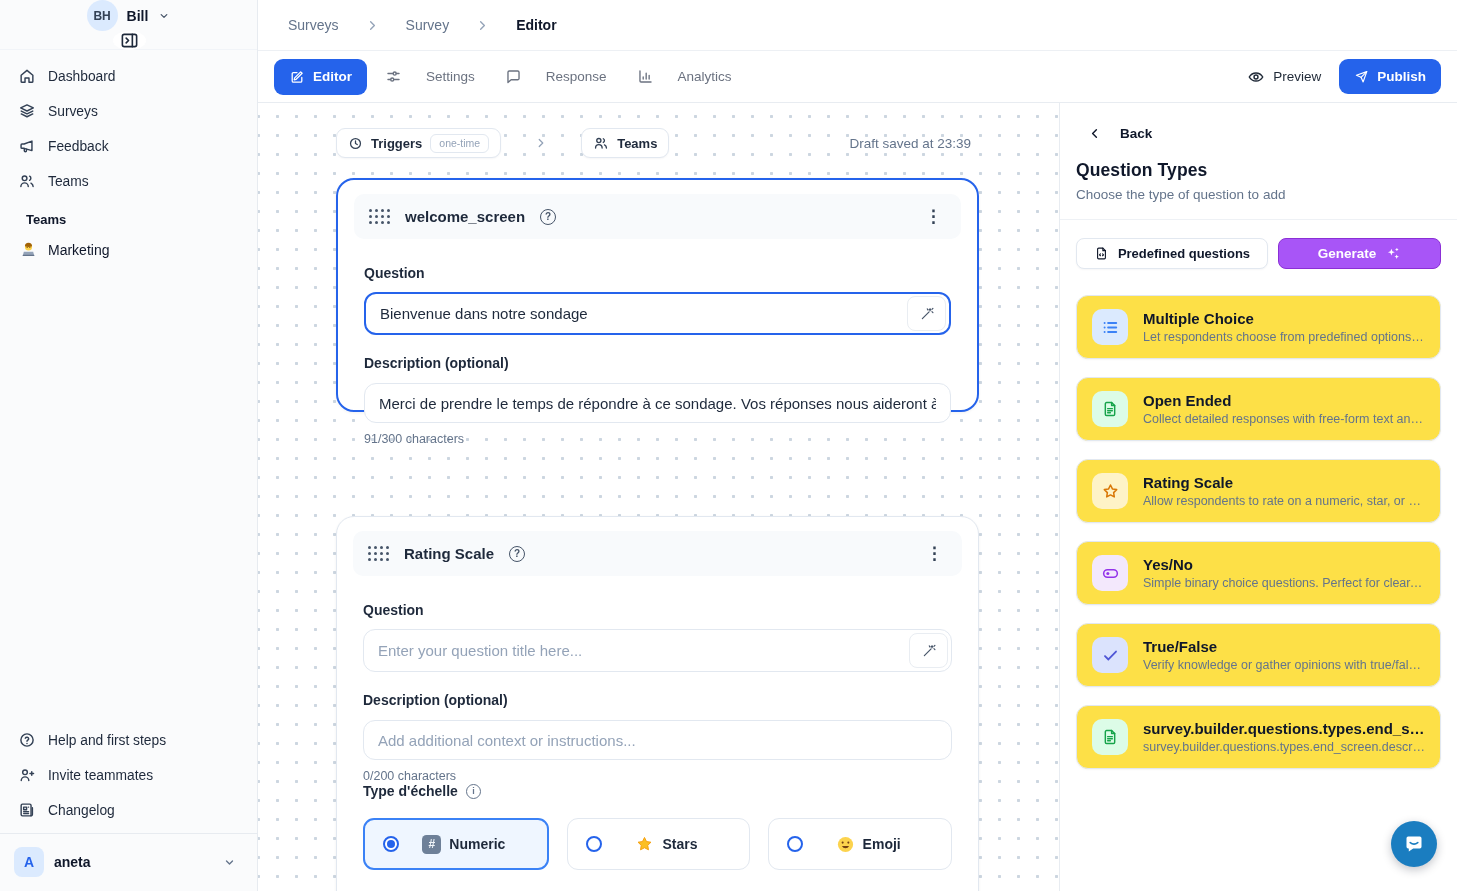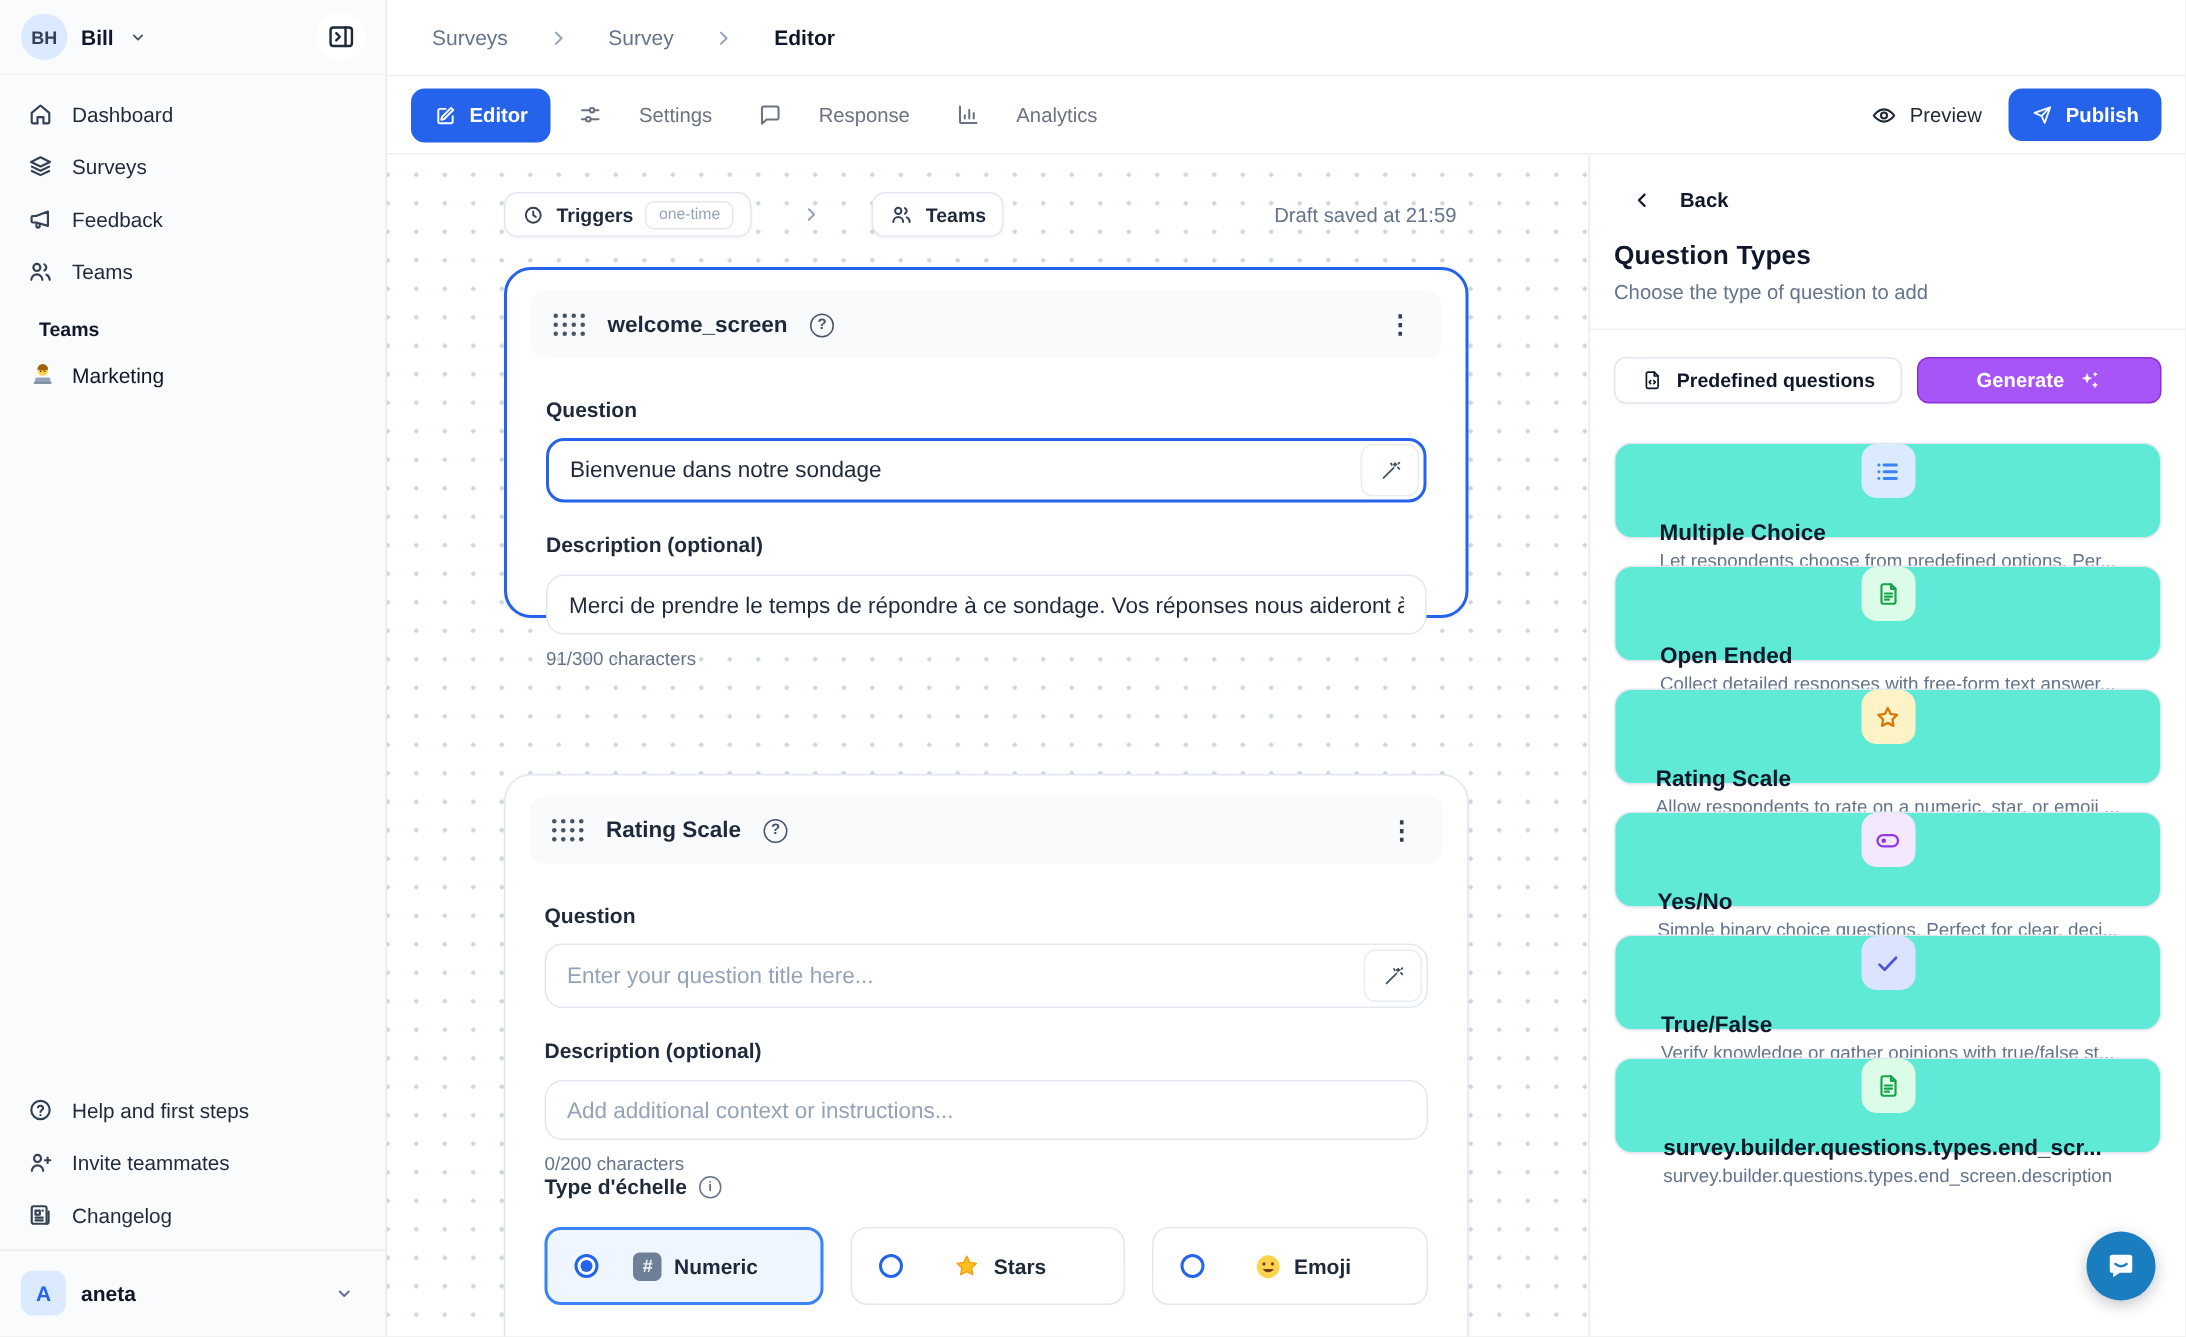--- a/index.html
+++ b/index.html
@@ -4,21 +4,21 @@
 <style>
   * { margin:0; padding:0; box-sizing:border-box; }
   html,body { background:#e5e7eb; }
   body { font-family:"Liberation Sans", sans-serif; }
   .app { position:relative; width:1457px; height:891px; background:#fff; overflow:hidden; color:#1e293b; }
   svg { display:block; }
   .icon { display:inline-flex; align-items:center; justify-content:center; flex:none; }
 
   
   .sidebar { position:absolute; left:0; top:0; width:258px; height:891px; background:#fafbfc; border-right:1px solid #e7ebf0; }
-  .sidebar-top { height:50px; display:flex; align-items:center; justify-content:space-between; padding:0 13px 0 14px; border-bottom:1px solid #f1f4f8; }
+  .sidebar-top { height:50px; display:flex; align-items:center; justify-content:space-between; padding:0 13px 0 14px; border-bottom:1px solid #f1f4f8;flex-direction:column; }
   .ws-switcher { display:flex; align-items:center; gap:9px; cursor:pointer; }
   .ws-avatar { width:31px; height:31px; border-radius:50%; background:#dbeafe; color:#334155; font-size:12px; font-weight:700; display:flex; align-items:center; justify-content:center; }
   .ws-name { font-size:14px; font-weight:600; color:#0f172a; }
   .collapse-btn { width:33px; height:33px; border-radius:50%; background:#fff; display:flex; align-items:center; justify-content:center; color:#1e293b; cursor:pointer; }
   .nav { padding:9px 8px 0; }
   .nav-item { display:flex; align-items:center; gap:12px; padding:8px 8px 8px 10px; border-radius:8px; font-size:13.8px; font-weight:500; color:#1e293b; cursor:pointer; margin-bottom:1px; }
   .nav-item .icon { color:#334155; }
   .section-label { padding:13px 18px 6px; font-size:13px; font-weight:700; color:#0f172a; }
   .team-item { display:flex; align-items:center; gap:11px; padding:8px 8px 8px 12px; font-size:14px; font-weight:500; color:#0f172a; cursor:pointer; }
   .sidebar-footer { position:absolute; left:0; right:0; bottom:0; padding:6px 8px 0; }
@@ -82,21 +82,21 @@
   
   .panel { position:absolute; left:1059px; top:103px; width:398px; height:788px; background:#fff; border-left:1px solid #e8ecf1; }
   .back-row { display:flex; align-items:center; gap:18px; margin:23px 0 0 27px; font-size:13.5px; font-weight:600; color:#0f172a; cursor:pointer; }
   .panel-title { margin:19px 16px 0; font-size:17.5px; font-weight:700; color:#0f172a; letter-spacing:.1px; }
   .panel-sub { margin:6px 16px 0; font-size:13.5px; color:#64748b; }
   .panel-divider { margin-top:17px; border-top:1px solid #eef1f5; }
   .panel-actions { display:flex; gap:10px; margin:18px 16px 0; }
   .btn-predefined { flex:1.18; height:31px; display:flex; align-items:center; justify-content:center; gap:9px; background:#fff; border:1px solid #e2e8f0; border-radius:8px; font-size:13px; font-weight:600; color:#0f172a; cursor:pointer; box-shadow:0 1px 2px rgba(15,23,42,.04); }
   .btn-generate { flex:1; height:31px; display:flex; align-items:center; justify-content:center; gap:9px; background:#a855f7; border:1px solid #8b2fd6; border-radius:8px; font-size:13.5px; font-weight:600; color:#fff; cursor:pointer; }
   .qtype-list { display:flex; flex-direction:column; gap:18px; margin:26px 16px 0; }
-  .qtype-card { height:64px; border:1px solid #e2e8f0; border-radius:12px; background:#5eead4; display:flex; align-items:center; gap:15px; padding:0 15px; box-shadow:0 1px 2px rgba(15,23,42,.04); cursor:pointer;flex-direction:column; }
+  .qtype-card { height:64px; border:1px solid #e2e8f0; border-radius:12px; background:#fde047; display:flex; align-items:center; gap:15px; padding:0 15px; box-shadow:0 1px 2px rgba(15,23,42,.04); cursor:pointer; }
   .qtype-icon { width:36px; height:36px; border-radius:10px; display:flex; align-items:center; justify-content:center; flex:none; }
   .ic-blue   { background:#dbeafe; color:#3b82f6; }
   .ic-green  { background:#dcfce7; color:#16a34a; }
   .ic-amber  { background:#fef3c7; color:#d97706; }
   .ic-purple { background:#f3e8fc; color:#9333ea; }
   .ic-indigo { background:#dbe3fd; color:#4f56d6; }
   .qtype-text { min-width:0; }
   .qtype-name { font-size:15px; font-weight:700; color:#0f172a; white-space:nowrap; overflow:hidden; text-overflow:ellipsis; }
   .qtype-desc { margin-top:3px; font-size:12.5px; color:#64748b; white-space:nowrap; overflow:hidden; text-overflow:ellipsis; }
 
@@ -326,21 +326,21 @@
         <span class="icon">
           <svg width="16" height="16" viewBox="0 0 20 20" fill="none" stroke="currentColor" stroke-width="1.7" stroke-linecap="round" stroke-linejoin="round">
               <circle cx="7.3" cy="7" r="2.6"></circle>
               <path d="M3.2 16.2c0-2.3 1.9-4.1 4.1-4.1s4.1 1.8 4.1 4.1"></path>
               <path d="M12.9 4.7a2.6 2.6 0 0 1 0 4.6"></path>
               <path d="M14.4 12.4c1.4.7 2.4 2.1 2.4 3.8"></path>
             </svg>
         </span>
         <span>Teams</span>
       </div>
-      <span class="draft-status">Draft saved at 21:59</span>
+      <span class="draft-status">Draft saved at 23:39</span>
     </div>
 
     <section class="qcard selected" style="top:75px; height:234px;">
       <div class="qcard-header">
         <span class="grip">
             <b></b>
             <b></b>
             <b></b>
             <b></b>
             <b></b>

